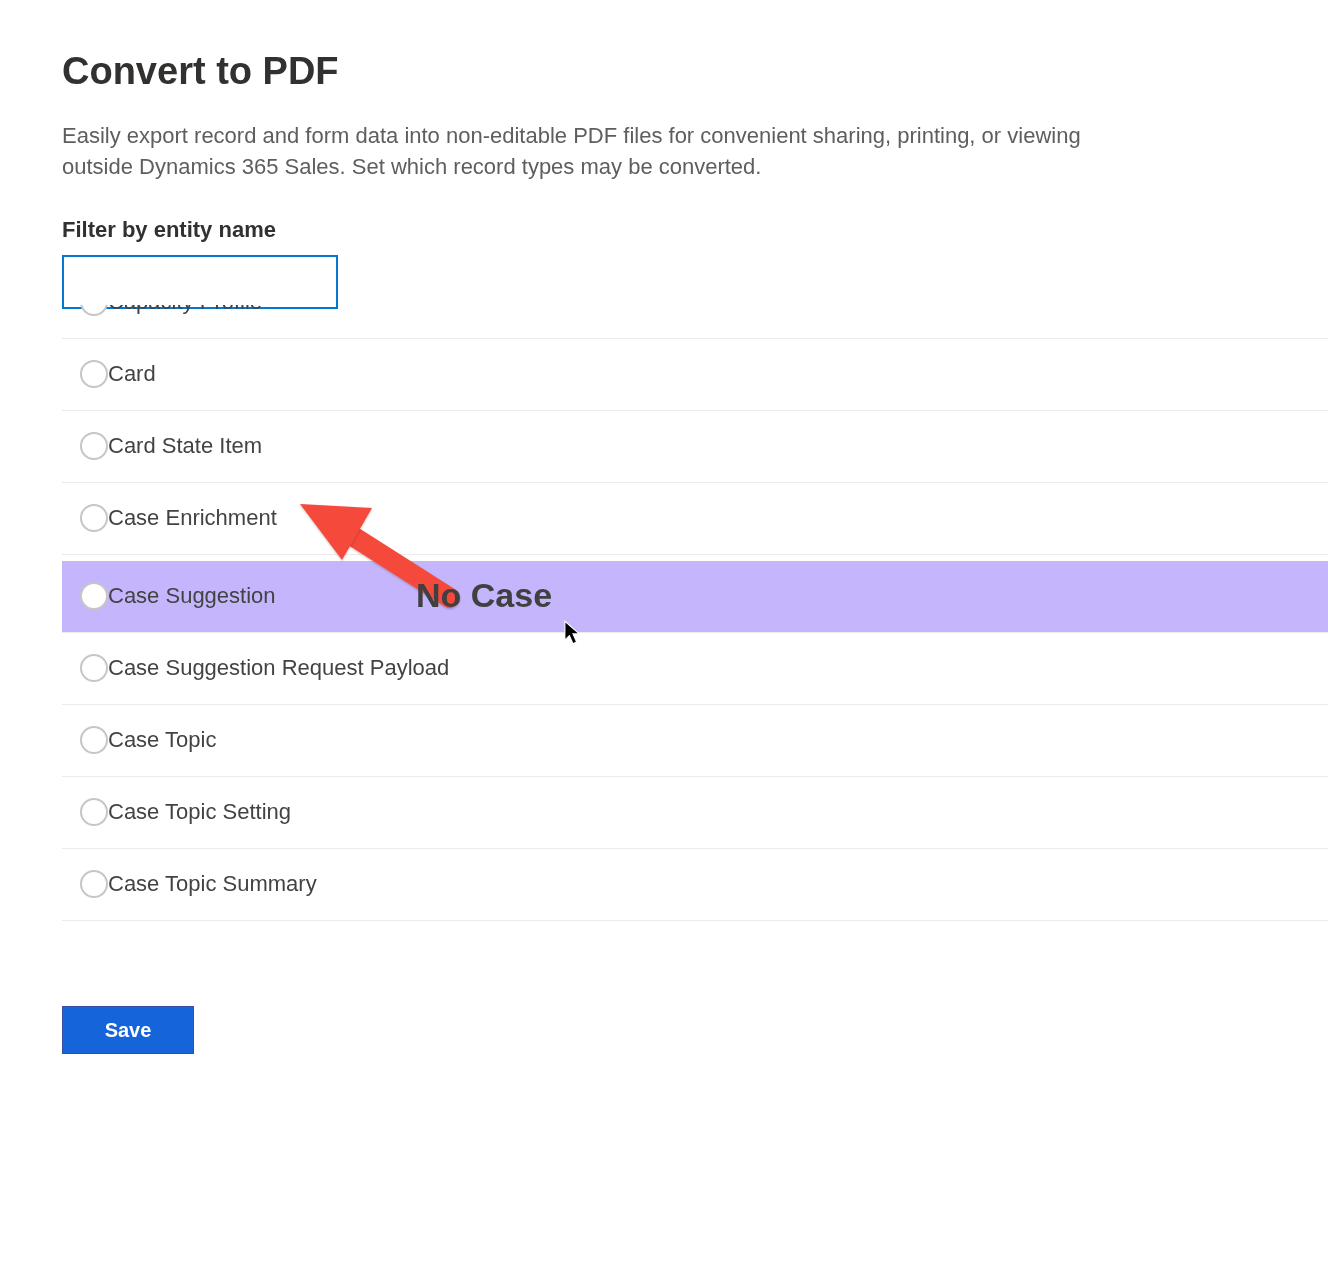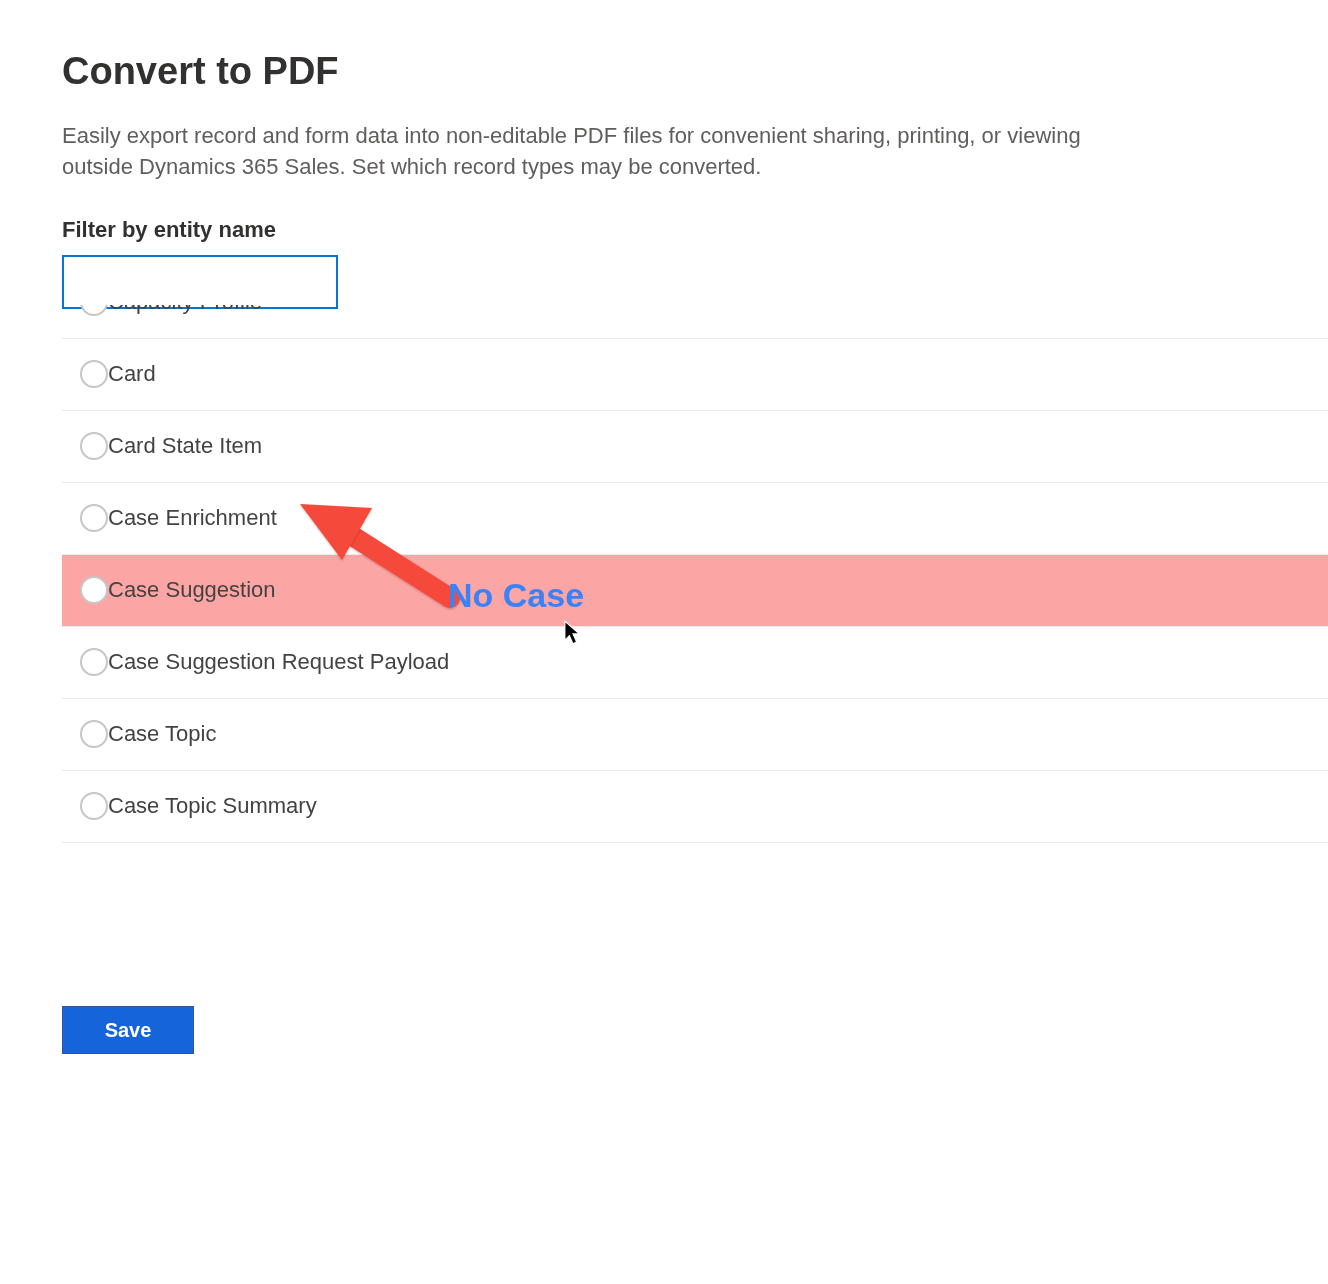--- a/index.html
+++ b/index.html
@@ -94,21 +94,22 @@
     }
     .row {
       display: flex;
       align-items: center;
       height: 72px;
       padding-left: 18px;
       border-bottom: 1px solid #edebe9;
     }
     .row:first-child { border-top: none; }
     .row.hovered {
-      background: #fca5a5;
+      background: #c4b5fd;
+      margin-top: 6px;
     }
     .radio {
       width: 28px;
       height: 28px;
       border: 2px solid #c8c6c4;
       border-radius: 50%;
       background: #ffffff;
       flex-shrink: 0;
       cursor: pointer;
     }
@@ -134,25 +135,25 @@
       justify-content: center;
     }
     
     .save-fixed {
       position: absolute;
       left: 62px;
       top: 1006px;
     }
     .annotation-text {
       position: absolute;
-      left: 448px;
+      left: 416px;
       top: 576px;
       font-size: 34px;
       font-weight: 800;
-      color: #3b82f6;
+      color: #404040;
       white-space: nowrap;
       pointer-events: none;
     }
     .cursor {
       position: absolute;
       left: 564px;
       top: 620px;
       width: 18px;
       height: 26px;
       pointer-events: none;
@@ -195,20 +196,24 @@
           <div class="radio"></div>
           <div class="row-label">Case Suggestion</div>
         </div>
         <div class="row">
           <div class="radio"></div>
           <div class="row-label">Case Suggestion Request Payload</div>
         </div>
         <div class="row">
           <div class="radio"></div>
           <div class="row-label">Case Topic</div>
+        </div>
+        <div class="row">
+          <div class="radio"></div>
+          <div class="row-label">Case Topic Setting</div>
         </div>
         <div class="row">
           <div class="radio"></div>
           <div class="row-label">Case Topic Summary</div>
         </div>
       </div>
   </div>
 </div>
 
 <button class="save-btn save-fixed">Save</button>

